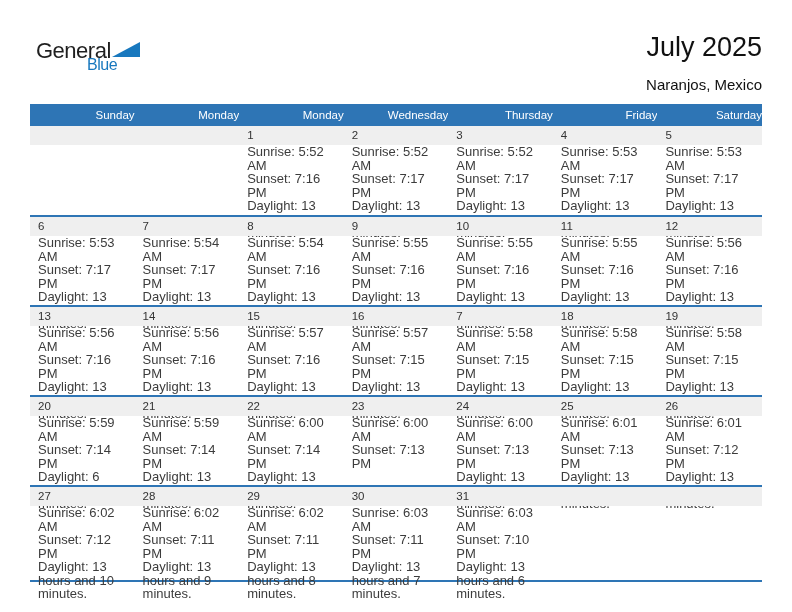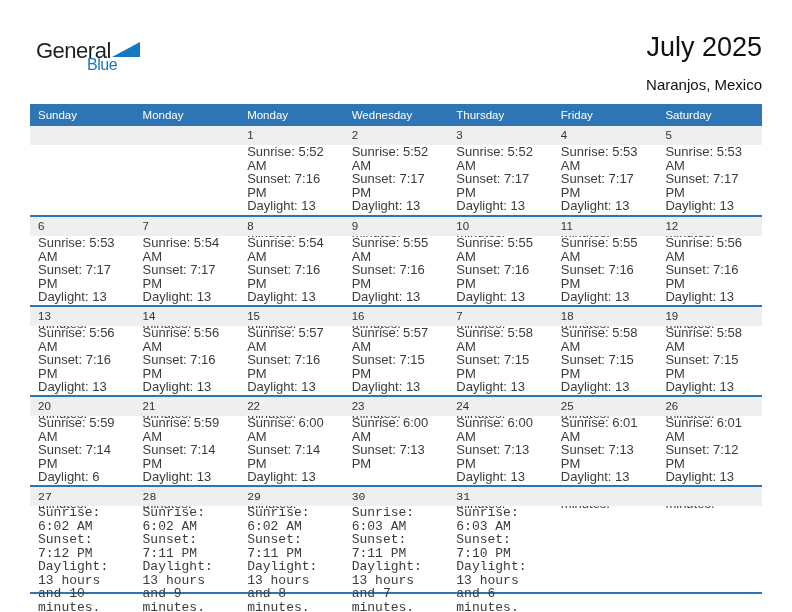--- a/index.html
+++ b/index.html
@@ -35,30 +35,30 @@
     position: absolute; left: 30px; right: 30px; top: 104px;
     border-bottom: 2px solid var(--divider, #2E75B5);
   }
   .weekday-row {
     display: grid; grid-template-columns: repeat(7, 1fr);
     background: var(--header-bg, #2E75B5);
     height: 22px; align-items: center;
   }
   .weekday {
     color: #ffffff; font-size: 11.5px; padding-left: 8px;
-    white-space: nowrap; overflow: hidden;
+    white-space: nowrap; overflow: hidden; text-align: right;
   }
   .week-row {
     position: relative;
     display: grid; grid-template-columns: repeat(7, 1fr);
     height: 90px;
   }
   .week-row + .week-row { border-top: 2px solid var(--divider, #2E75B5); }
   .week-row:first-child { height: 89px; }
-  .week-row:last-child { height: 107px; font-family: Liberation Mono, monospace; }
+  .week-row:last-child { height: 95px; }
   .day-band {
     position: absolute; left: 0; right: 0; top: 0; height: 19px;
     background: var(--band-bg, #EFEFEF);
   }
   .week-row + .week-row .day-band { top: 0; }
   .day-cell { position: relative; padding: 0 5px 0 8px; }
   .day-number {
     height: 19px; line-height: 19px; font-size: 11.5px; color: #333333;
     position: relative;
   }

